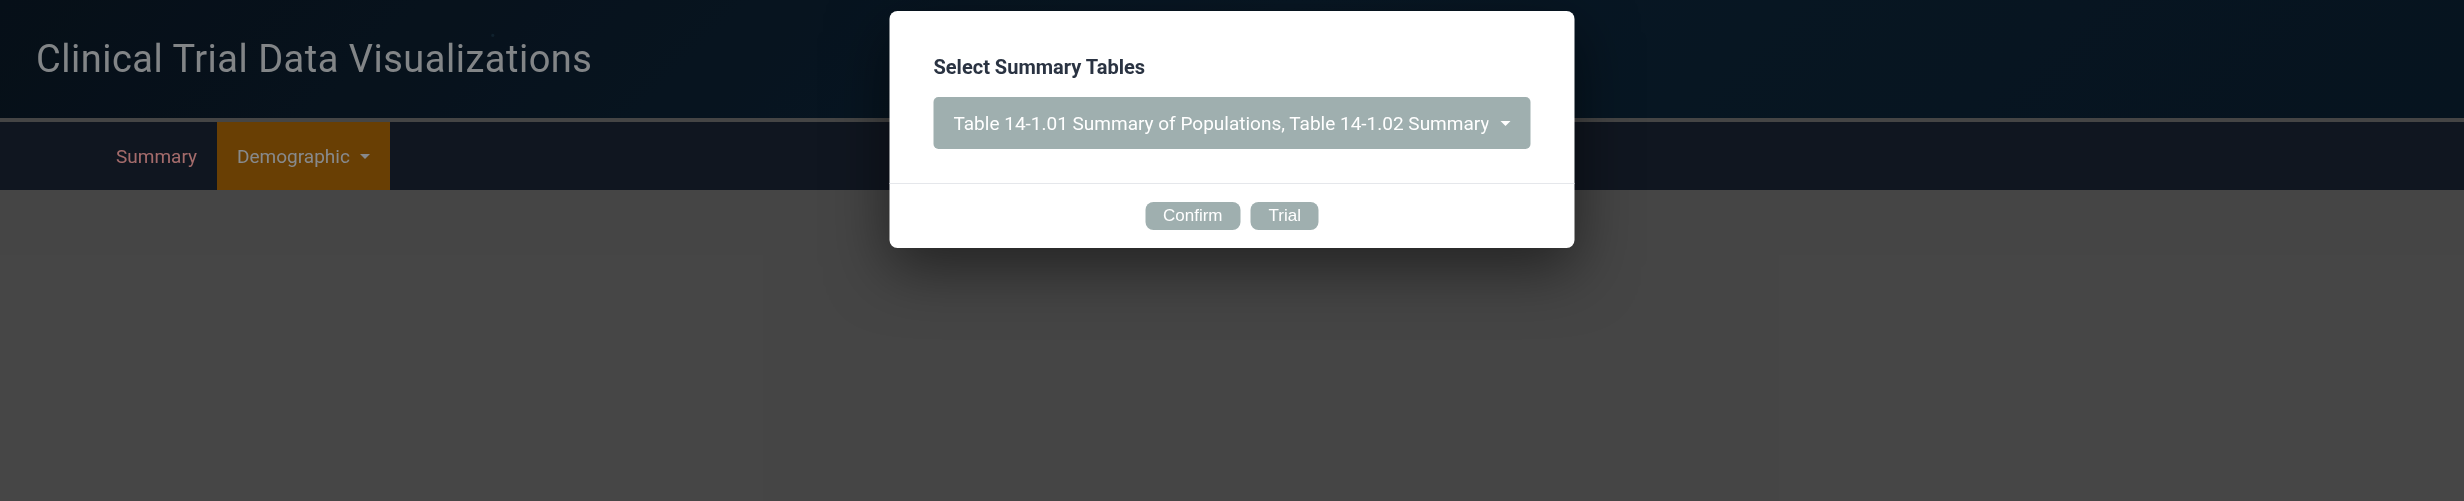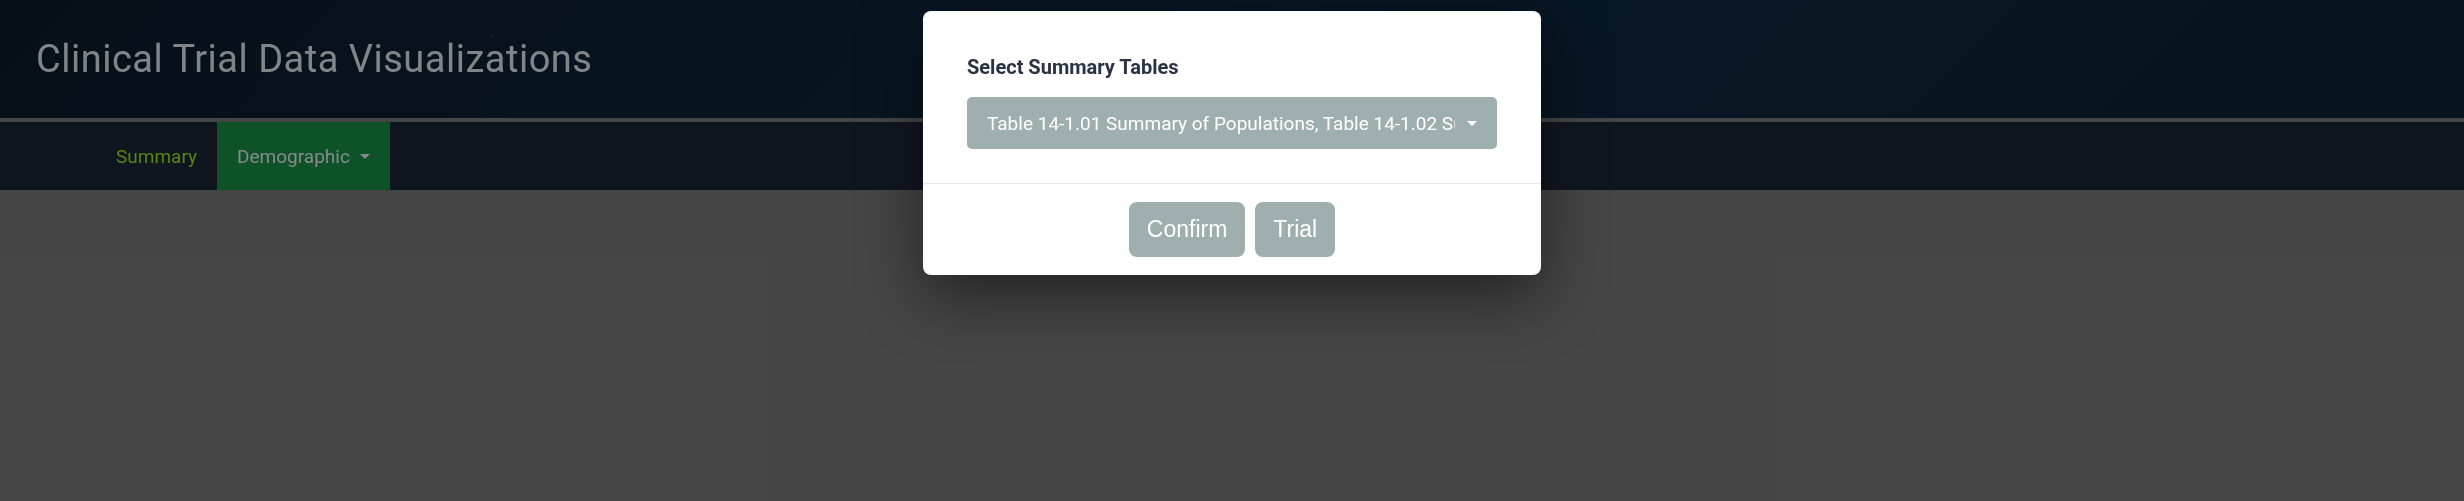--- a/index.html
+++ b/index.html
@@ -58,30 +58,30 @@
     top: 122px;
     left: 0;
     right: 0;
     height: 68px;
     background: #1a2332;
     display: flex;
     align-items: stretch;
     padding-left: 96px;
   }
   .nav-item {
-    color: #84cc16;
+    color: #fca5a5;
     font-size: 19px;
     display: flex;
     align-items: center;
     padding: 0 20px;
     cursor: pointer;
     gap: 6px;
   }
   .nav-item.active {
-    background: #15803d;
+    background: #a16207;
     color: #cfd3d8;
   }
   .caret-down {
     display: inline-block;
     width: 0;
     height: 0;
     border-left: 5px solid transparent;
     border-right: 5px solid transparent;
     border-top: 5px solid currentColor;
     margin-left: 4px;
@@ -92,21 +92,21 @@
     left: 0;
     right: 0;
     bottom: 0;
     background: rgba(0,0,0,0.35);
   }
   .modal {
     position: absolute;
     top: 11px;
     left: 50%;
     transform: translateX(-50%);
-    width: 618px;
+    width: 685px;
     background: #ffffff;
     border-radius: 8px;
     box-shadow: 0 20px 60px rgba(0,0,0,0.5);
   }
   .modal-body {
     padding: 44px 44px 34px 44px;
   }
   .modal-label {
     color: #2a3342;
     font-size: 20px;
@@ -146,22 +146,22 @@
     padding: 18px 0;
     display: flex;
     justify-content: center;
     gap: 10px;
   }
   .btn {
     background: #9fafaf;
     color: #ffffff;
     border: none;
     border-radius: 8px;
-    font-size: 23px;
-    padding: 14px 18px;
+    font-size: 17px;
+    padding: 4px 18px;
     cursor: pointer;
   }
 </style>
 </head>
 <body>
 
 <div class="page-bg">
 
   <div class="header-banner">
     <div class="header-title">Clinical Trial Data Visualizations</div>

